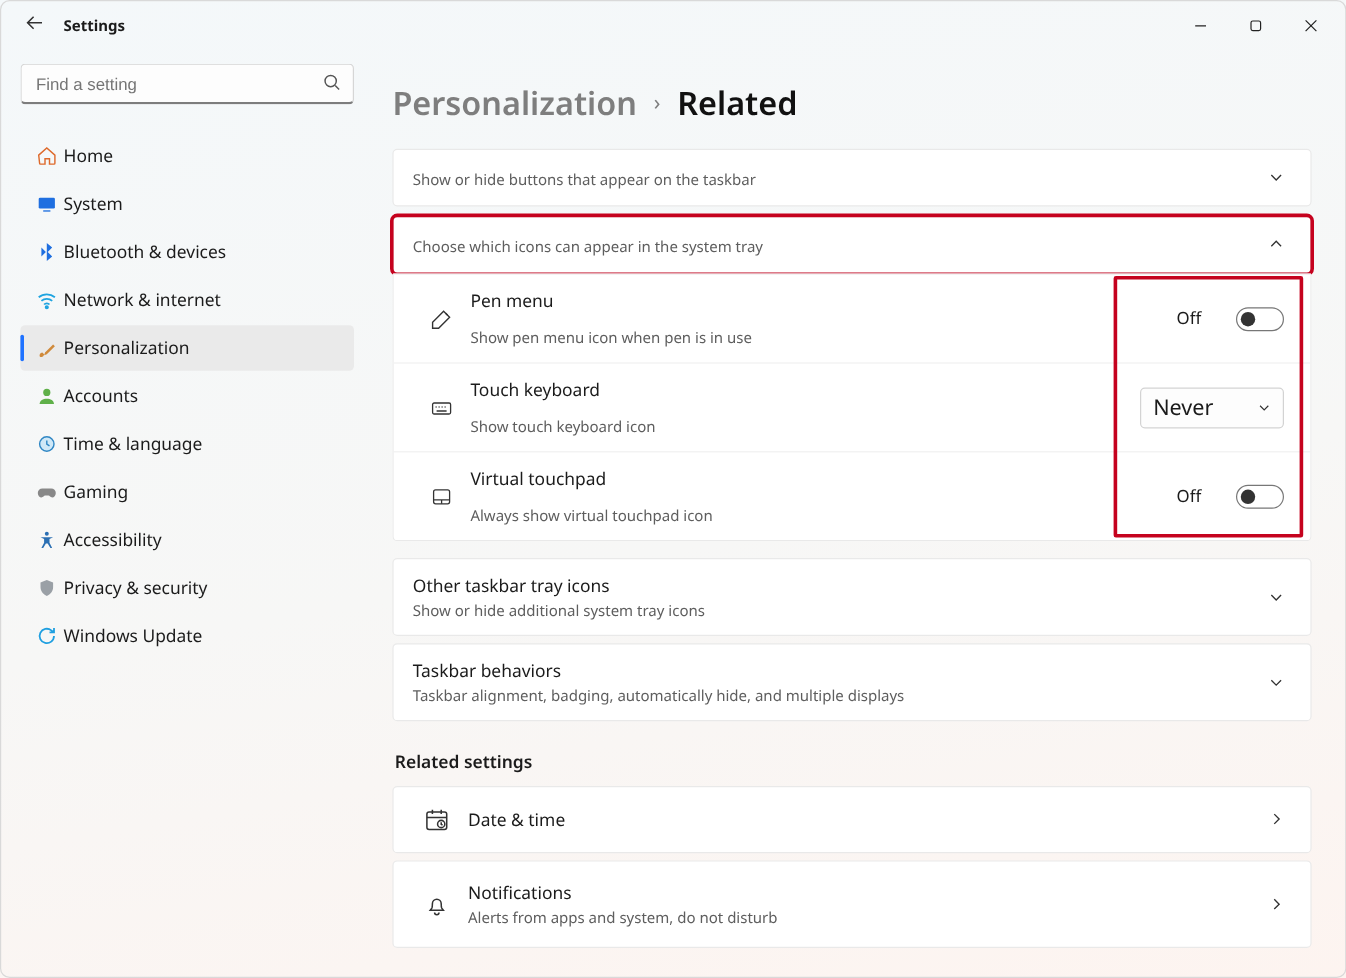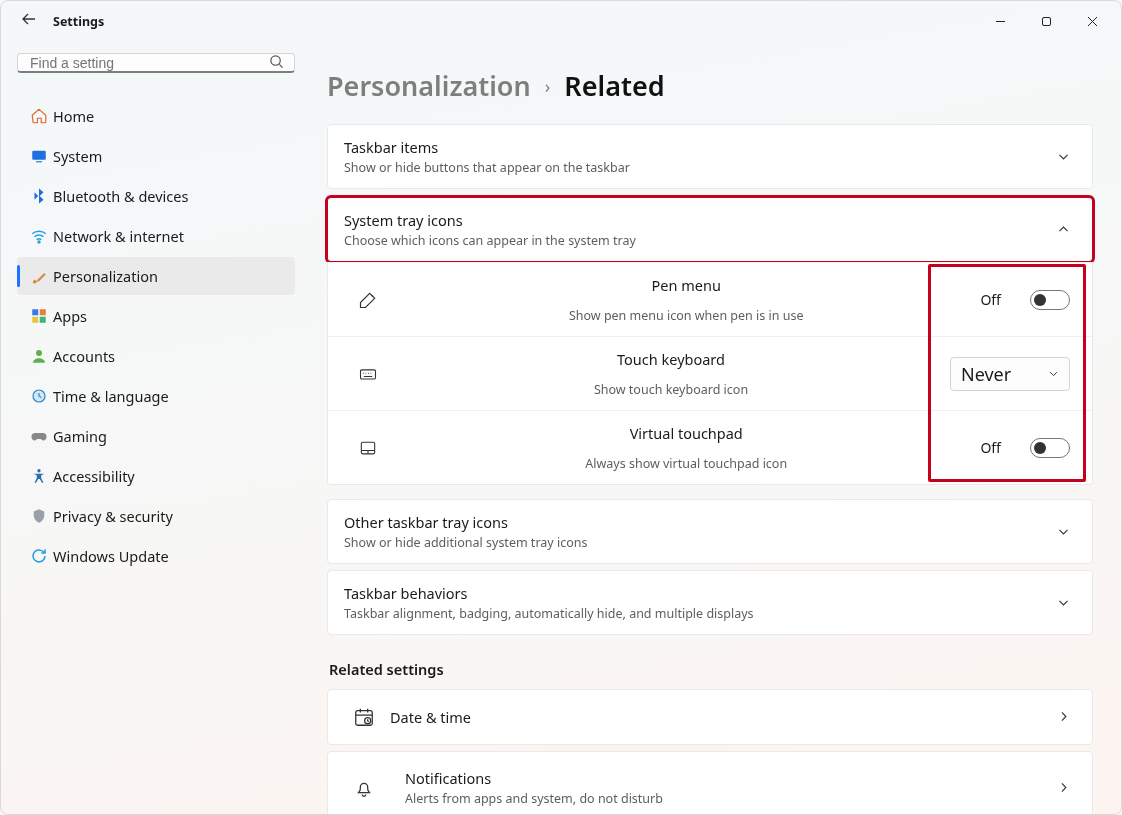--- a/index.html
+++ b/index.html
@@ -58,21 +58,21 @@
   .avatar {
     width: 58px; height: 58px; border-radius: 50%;
     background: radial-gradient(circle at 50% 48%, #edc78b 0 38%, #3b3e45 38% 55%, #f2b61a 55% 100%);
     box-shadow: 0 0 0 1px rgba(0,0,0,.05) inset;
   }
   .user .name { font-size: 14.5px; font-weight: 600; }
   .user .email { font-size: 12.5px; color: var(--fg-muted); }
 
   
   .search {
-    height: 20px; display: flex; align-items: center;
+    height: 34px; display: flex; align-items: center;
     border: 1px solid #d6d6d6; border-bottom: 2px solid #7d7d7d;
     border-radius: 4px; background: #fdfdfd; padding: 0 10px;
     margin-bottom: 24px;
   }
   .search input { flex:1; border:none; outline:none; background:transparent; font-size: 14px; }
   .search .mag { color:#555; }
 
   
   .nav { display:flex; flex-direction:column; gap:2px; }
   .nav-item {
@@ -113,21 +113,21 @@
   .chev { color:#444; }
   .chev svg { width:13px; height:13px; }
 
   .row {
     display:flex; align-items:center;
     padding: 12px 22px 12px 60px;
     border-top: 1px solid #f0f0f0;
   }
   .row .row-ico { width:40px; display:flex; justify-content:center; margin-left:-40px; margin-right:0; }
   .row .row-ico svg { width:20px; height:20px; }
-  .row .row-txt { flex:1; padding-left:4px;text-align:center; }
+  .row .row-txt { flex:1; padding-left:4px; }
   .row-title { font-size:14.5px; }
   .row-sub { font-size:12.5px; color: var(--fg-muted); margin-top:12px; }
 
   
   .toggle-wrap { display:flex; align-items:center; gap:29px; }
   .toggle-label { font-size:14px; }
   .toggle {
     width:40px; height:20px; border-radius:10px;
     border:1px solid var(--toggle-border); background:var(--toggle-track);
     position:relative;
@@ -236,31 +236,20 @@
       <div class="nav-item selected">
         <span class="nav-ico">
             <svg viewBox="0 0 24 24" fill="#d08a3b">
               <path d="M14 3l7 7-9 9-3 1 1-3 9-9-5-5zM4 20c0-2 2-3 3-3l2 2c0 1-1 3-3 3s-2-1-2-2z"></path>
             </svg>
           </span>
         <span>Personalization</span>
       </div>
       <div class="nav-item">
         <span class="nav-ico">
-            <svg viewBox="0 0 24 24">
-              <rect x="3" y="3" width="8" height="8" fill="#3b78e7"></rect>
-              <rect x="13" y="3" width="8" height="8" fill="#e77c3b"></rect>
-              <rect x="3" y="13" width="8" height="8" fill="#e7c53b"></rect>
-              <rect x="13" y="13" width="8" height="8" fill="#3bb77c"></rect>
-            </svg>
-          </span>
-        <span>Apps</span>
-      </div>
-      <div class="nav-item">
-        <span class="nav-ico">
             <svg viewBox="0 0 24 24" fill="#5fb049">
               <circle cx="12" cy="8" r="4"></circle>
               <path d="M4 21c0-4 4-6 8-6s8 2 8 6z"></path>
             </svg>
           </span>
         <span>Accounts</span>
       </div>
       <div class="nav-item">
         <span class="nav-ico">
             <svg viewBox="0 0 24 24" fill="none" stroke="#3087c4" stroke-width="1.6">
@@ -309,34 +298,32 @@
   <div class="content">
     <div class="crumb">
       <span class="parent">Personalization</span>
       <span class="sep">›</span>
       <span class="current">Related</span>
     </div>
 
     <div class="card">
       <div class="card-head">
         <div class="card-txt">
-          <div class="card-title">Taskbar items</div>
           <div class="card-sub">Show or hide buttons that appear on the taskbar</div>
         </div>
         <span class="chev"><svg viewBox="0 0 16 16" fill="none" stroke="#333" stroke-width="1.4">
               <path d="M3 6l5 5 5-5"></path>
             </svg></span>
       </div>
     </div>
 
     <div style="padding:2px 0 2px 0; margin-top:4px;">
       <div class="card hl" style="margin-bottom:0;">
         <div class="card-head">
           <div class="card-txt">
-            <div class="card-title">System tray icons</div>
             <div class="card-sub">Choose which icons can appear in the system tray</div>
           </div>
           <span class="chev"><svg viewBox="0 0 16 16" fill="none" stroke="#333" stroke-width="1.4">
                 <path d="M3 10l5-5 5 5"></path>
               </svg></span>
         </div>
       </div>
 
       <div class="card" style="border-top:none; border-top-left-radius:0; border-top-right-radius:0; position:relative;">
 
@@ -443,21 +430,21 @@
     </div>
 
     <div class="card">
       <div class="card-head tall">
         <span class="lead-ico rel-ico">
           <svg viewBox="0 0 24 24" fill="none" stroke="#333" stroke-width="1.4">
               <path d="M6 17h12l-1.5-2c-.5-.8-.5-2-.5-4a4 4 0 1 0-8 0c0 2 0 3.2-.5 4z"></path>
               <path d="M10 19a2 2 0 0 0 4 0"></path>
             </svg>
         </span>
-        <div class="card-txt" style="padding-left:6px;margin-left:15px;">
+        <div class="card-txt" style="padding-left:6px;">
           <div class="card-title">Notifications</div>
           <div class="card-sub">Alerts from apps and system, do not disturb</div>
         </div>
         <span class="chev"><svg viewBox="0 0 16 16" fill="none" stroke="#333" stroke-width="1.4">
               <path d="M6 3l5 5-5 5"></path>
             </svg></span>
       </div>
     </div>
 
   </div>

